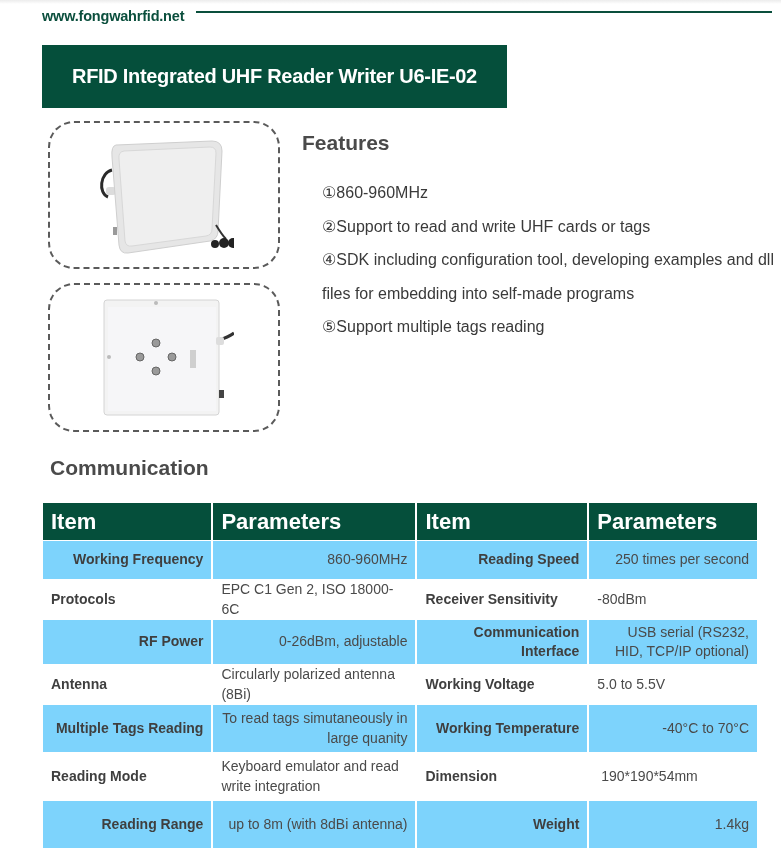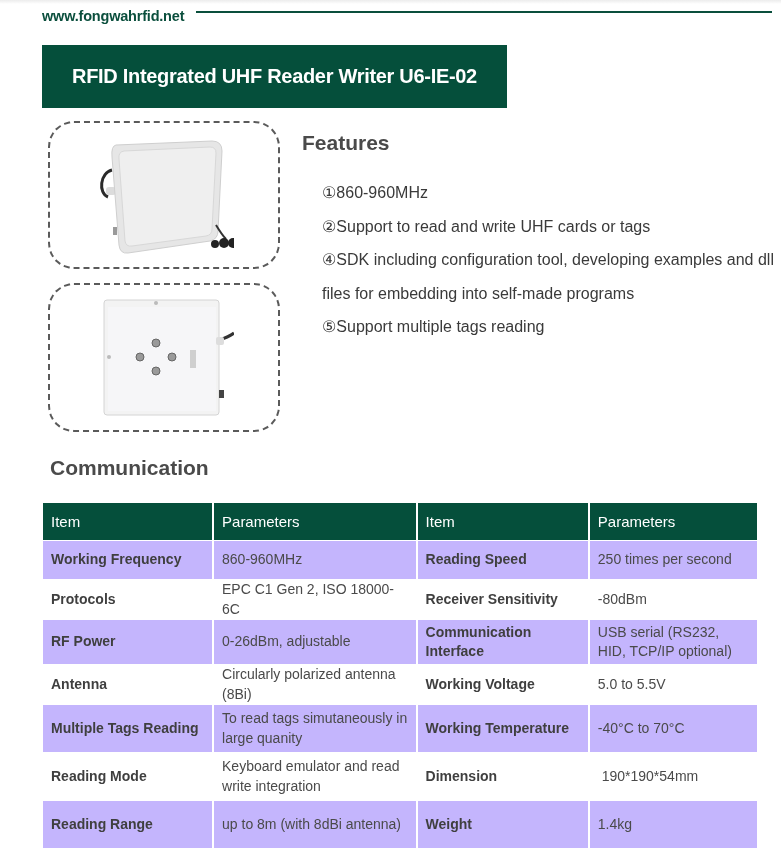--- a/index.html
+++ b/index.html
@@ -11,23 +11,23 @@
   .site-line { flex: 1; height: 2px; background: #0a4f3c; margin-left: 12px; margin-top: 3px; }
   .title-banner { position: absolute; left: 42px; top: 45px; width: 465px; height: 63px; background: #054f3b; display: flex; align-items: center; justify-content: center; }
   .title-text { color: #ffffff; font-weight: bold; font-size: 20px; letter-spacing: -0.3px; white-space: nowrap; }
   .photo-box { position: absolute; left: 48px; width: 232px; border: 2px dashed #5a5a5a; border-radius: 26px; display: flex; align-items: center; justify-content: center; background: #ffffff; }
   .photo1 { top: 121px; height: 148px; }
   .photo2 { top: 283px; height: 149px; }
   .features-heading { position: absolute; left: 302px; top: 131px; font-size: 21px; font-weight: bold; color: #4a4a4a; }
   .features-list { position: absolute; left: 306px; top: 176px; width: 460px; font-size: 16px; color: #3a3a3a; line-height: 33.6px; margin-left: 16px; }
   .spec-heading { position: absolute; left: 50px; top: 456px; font-size: 21px; font-weight: bold; color: #4a4a4a; }
   table.spec { position: absolute; left: 43px; top: 502px; width: 718px; border-collapse: separate; border-spacing: 2px 1px; margin-left: -2px; }
-  table.spec th { background: #054f3b; color: #ffffff; font-weight: normal; font-size: 15px; text-align: left; padding: 0 8px; height: 37px; margin-top: 43px; }
+  table.spec th { background: #054f3b; color: #ffffff; font-weight: bold; font-size: 22px; text-align: left; padding: 0 8px; height: 37px; margin-top: 43px; }
   table.spec td { font-size: 14px; padding: 0 8px; vertical-align: middle; color: #4a4a4a; line-height: 19.5px; }
-  table.spec tr.g td { background: #c4b5fd; }
+  table.spec tr.g td { background: #7dd3fc; text-align: right; }
   table.spec tr.w td { background: #ffffff; }
   table.spec td.k { font-weight: bold; color: #3f3f3f; }
   .c1 { width: 172px; } .c2 { width: 205px; } .c3 { width: 172px; } .c4 { width: 169px; }
 </style>
 </head>
 <body>
 
 <div class="topshade"></div>
 
 <div class="site-row">

